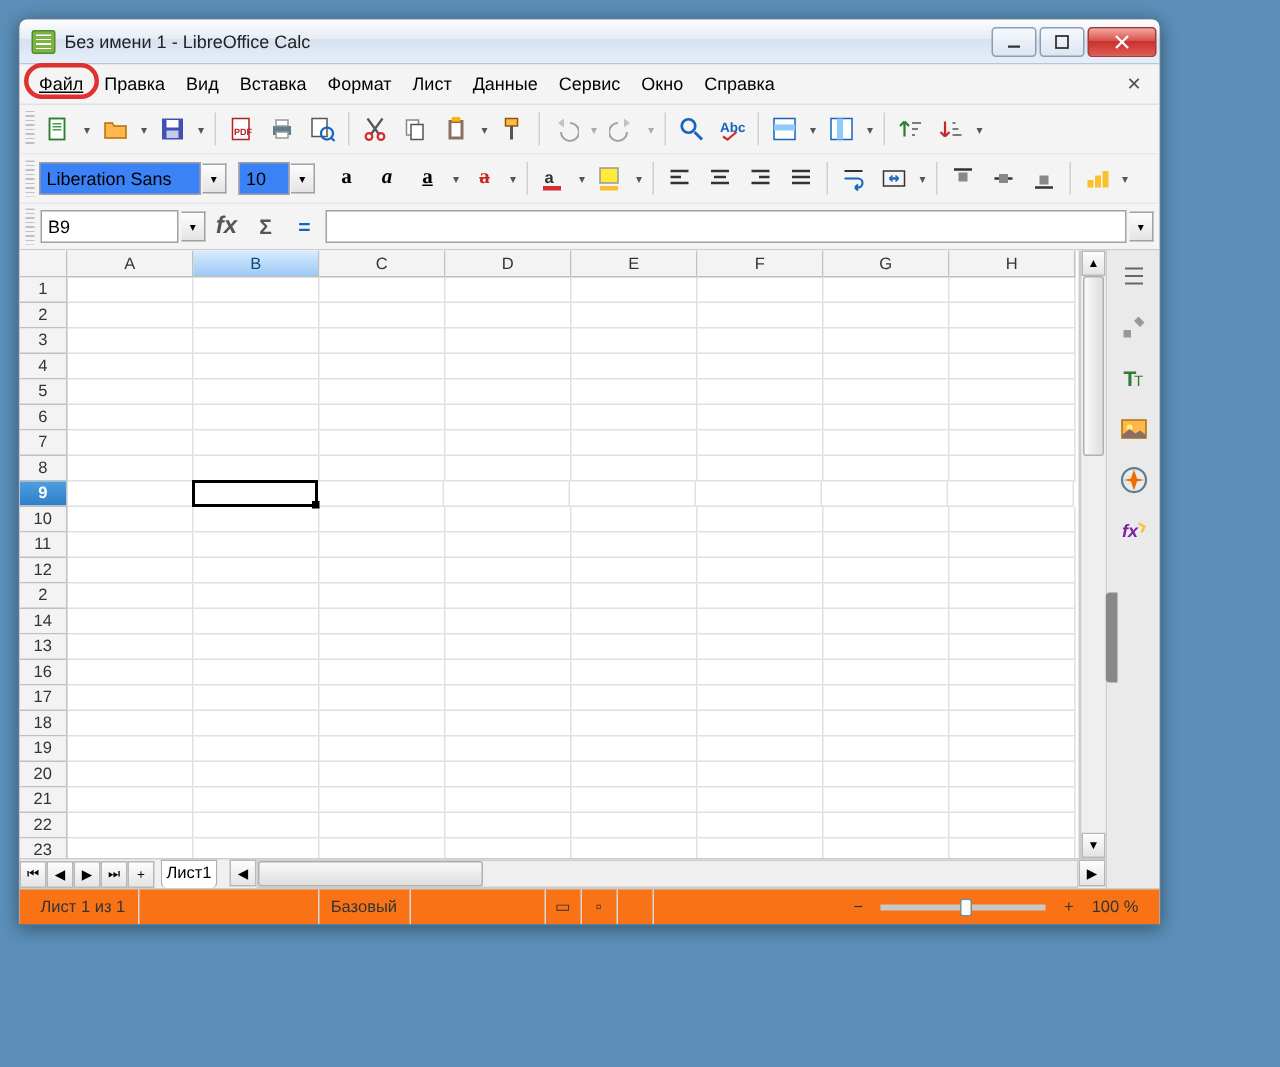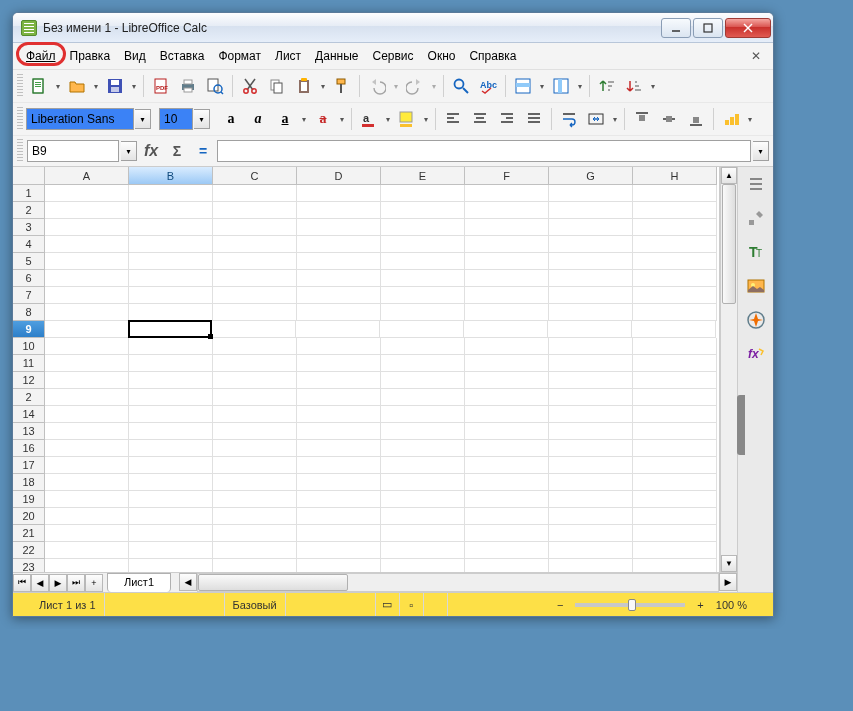--- a/index.html
+++ b/index.html
@@ -67,27 +67,27 @@
 
 .sidepanel{width:36px;background:#eaeaea;border-left:1px solid #ccc;display:flex;flex-direction:column;align-items:center;padding-top:4px;gap:8px;}
 .sidebtn{width:26px;height:26px;display:flex;align-items:center;justify-content:center;cursor:pointer;border-radius:2px;}
 .sidebtn svg{width:20px;height:20px;}
 .sidehandle{width:8px;height:60px;background:#888;border-radius:3px 0 0 3px;margin-top:20px;align-self:flex-start;margin-left:-1px;}
 
 
 .bottombar{height:20px;display:flex;background:#f0f0f0;border-top:1px solid #ccc;}
 .tabnav{display:flex;align-items:center;}
 .tnbtn{width:18px;height:18px;border:1px solid #b8b8b8;background:linear-gradient(to bottom,#fdfdfd,#e4e4e4);display:flex;align-items:center;justify-content:center;font-size:9px;cursor:pointer;}
-.sheet-tab{padding:2px 16px;background:#fff;border:1px solid #b0b0b0;border-bottom:none;font-size:11px;margin-left:4px;cursor:pointer;border-radius:0 0 4px 4px;}
+.sheet-tab{padding:2px 3px;background:#fff;border:1px solid #b0b0b0;border-bottom:none;font-size:11px;margin-left:4px;cursor:pointer;border-radius:0 0 4px 4px;}
 .hscroll{flex:1;display:flex;margin-left:8px;}
 .hstrack{flex:1;background:#efefef;position:relative;border:1px solid #ccc;}
 .hsthumb{position:absolute;left:0;top:0;bottom:0;width:150px;background:linear-gradient(to bottom,#fafafa,#dedede);border:1px solid #b0b0b0;border-radius:2px;}
 
 
-.statusbar{height:24px;background:#fde047;border-top:1px solid #ccc;display:flex;align-items:center;font-size:11px;color:#333;padding:0 18px;gap:0;}
+.statusbar{height:24px;background:#f97316;border-top:1px solid #ccc;display:flex;align-items:center;font-size:11px;color:#333;padding:0 6px;gap:0;}
 .stcell{padding:0 8px;border-right:1px solid #d8d8d8;height:100%;display:flex;align-items:center;}
 .stspacer{flex:1;}
 .zoom-slider{width:110px;height:4px;background:#c8c8c8;position:relative;margin:0 8px;}
 .zoom-slider::before{content:"";position:absolute;left:50%;top:-3px;width:1px;height:10px;background:#888;}
 .zoom-thumb{position:absolute;left:48%;top:-4px;width:8px;height:12px;background:#fafafa;border:1px solid #888;border-radius:2px;}
 
 
 .ico-fill-green{fill:#43a047;}
 .ico-stroke{stroke:#444;stroke-width:1.4;fill:none;}
 

